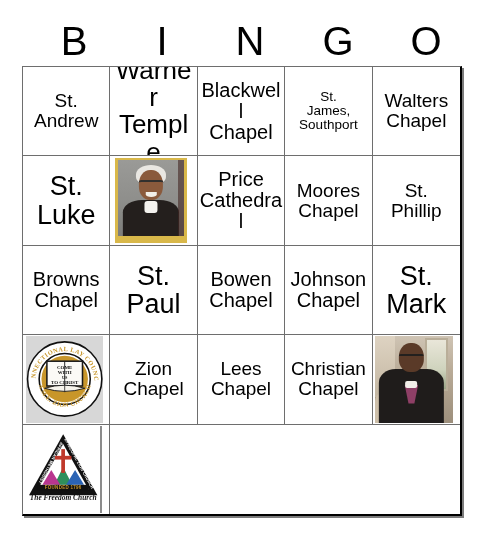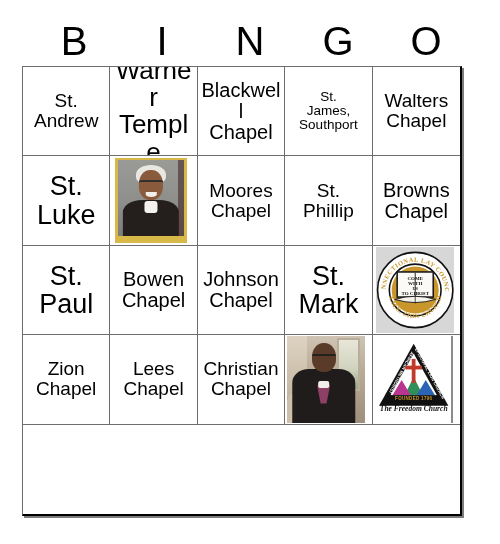--- a/index.html
+++ b/index.html
@@ -278,20 +278,23 @@
         <div class="pa-collar"></div>
         <div class="pa-hair"></div>
         <div class="pa-face"></div>
         <div class="pa-glass"></div>
         <div class="pa-smile"></div>
         <div class="pa-shadowbar"></div>
       </div>
     </div>
   </div>
 </div>
+      <div class="cell">
+        <div class="cell-text fs-sm">Price<br>Cathedral</div>
+      </div>
       <div class="cell">
         <div class="cell-text fs-md">Moores<br>Chapel</div>
       </div>
       <div class="cell">
         <div class="cell-text fs-md">St.<br>Phillip</div>
       </div>
       <div class="cell">
         <div class="cell-text fs-sm">Browns<br>Chapel</div>
       </div>
       <div class="cell">

